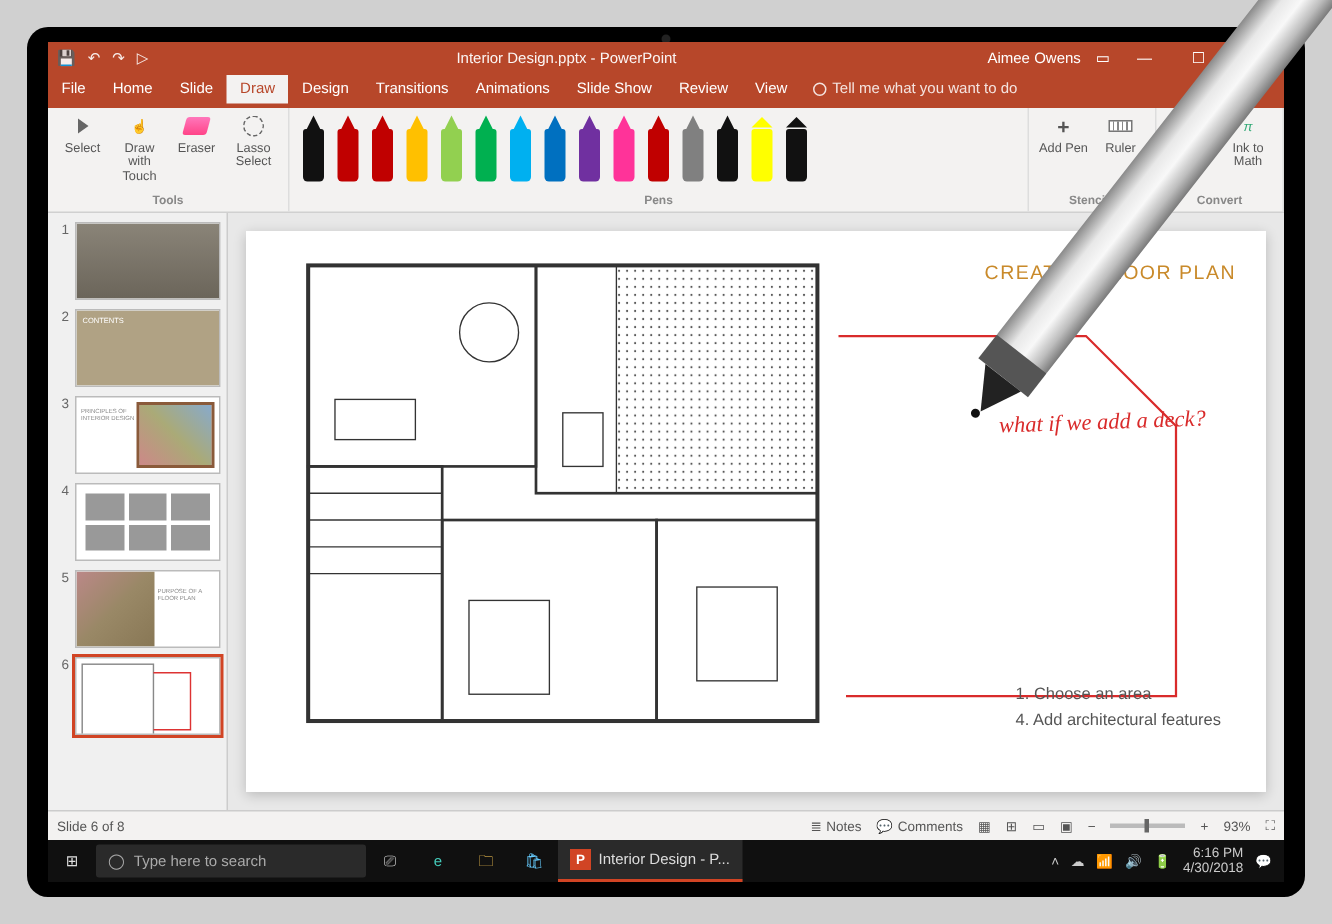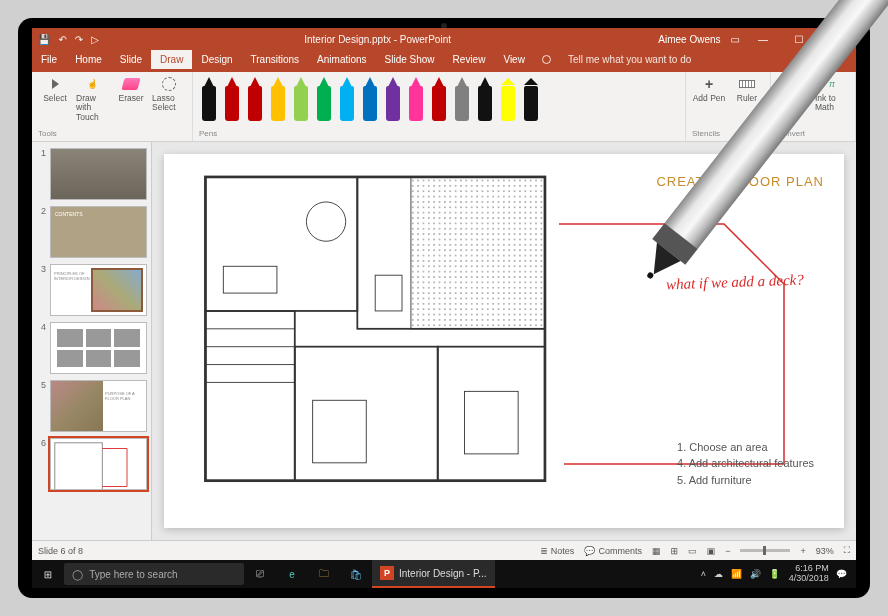--- a/index.html
+++ b/index.html
@@ -11,31 +11,31 @@
   .titlebar { height: 22px; background: #b7472a; color:#fff; display:flex; align-items:center; font-size:10px; }
   .titlebar .left-icons { display:flex; gap:8px; padding:0 6px; }
   .titlebar .left-icons span { opacity:.9; }
   .titlebar .title { flex:1; text-align:center; opacity:.95; }
   .titlebar .right { display:flex; align-items:center; gap:10px; padding:0 8px; }
   .winbtn { width:26px; text-align:center; }
   
   .ribbon-tabs { height:22px; background:#b7472a; color:#fff; display:flex; font-size:10px; align-items:flex-start; }
   .ribbon-tabs .tab { padding:4px 9px; cursor:pointer; }
   .ribbon-tabs .tab.active { background:#f3f2f1; color:#b7472a; }
-  .ribbon-tabs .tell { display:flex; align-items:center; gap:17px; opacity:.85; padding:4px 8px; }
+  .ribbon-tabs .tell { display:flex; align-items:center; gap:4px; opacity:.85; padding:4px 8px; }
   .bulb { display:inline-block; width:9px; height:9px; border:1px solid #fff; border-radius:50%; }
   
   .ribbon { height:70px; background:#f3f2f1; border-bottom:1px solid #d0d0d0; display:flex; font-size:9px; color:#555; }
   .group { border-right:1px solid #ddd; padding:3px 6px; display:flex; flex-direction:column; justify-content:space-between; }
-  .group .label { text-align:left; color:#888; font-size:8px; padding-top:2px; }
+  .group .label { text-align:center; color:#888; font-size:8px; padding-top:2px;font-weight:bold; }
   .grow { flex:0 0 auto; }
   .tools-row { display:flex; gap:4px; }
   .tool { display:flex; flex-direction:column; align-items:center; width:34px; gap:1px; cursor:pointer; }
   .tool .ic { width:18px; height:18px; display:flex; align-items:center; justify-content:center; }
-  .tool .tx { font-size:8.5px; line-height:1.1; }
+  .tool .tx { font-size:8.5px; text-align:center; line-height:1.1; }
   .pens-row { display:flex; gap:3px; align-items:flex-start; padding-top:2px; }
   .pen { width:20px; height:44px; position:relative; cursor:pointer; }
   .pen .tip { position:absolute; top:0; left:50%; transform:translateX(-50%); width:0; height:0; border-left:5px solid transparent; border-right:5px solid transparent; border-bottom:10px solid; }
   .pen .body { position:absolute; top:9px; left:3px; width:14px; height:35px; border-radius:2px 2px 3px 3px; }
   .pen.highlighter .tip { border-bottom-width:7px; border-left-width:7px; border-right-width:7px; top:1px;}
   
   .workarea { flex:1; display:flex; background:#e8e8e8; overflow:hidden; }
   .thumbs { width:120px; background:#f0f0f0; border-right:1px solid #ccc; overflow-y:auto; padding:6px 4px; }
   .thumb-wrap { display:flex; gap:4px; margin-bottom:6px; }
   .thumb-num { width:10px; font-size:9px; color:#666; text-align:right; }
@@ -318,21 +318,20 @@
               </defs>
           </svg>
           <div class="slide-title">CREATE A FLOOR PLAN</div>
           <svg class="ink-line" style="left:0;top:0;width:100%;height:100%;">
             <path d="M 395 70 L 560 70 L 620 130 L 620 310 L 400 310"></path>
           </svg>
           <div class="ink">what if we add a deck?</div>
           <div class="steps">
             <div>1. Choose an area</div>
             <div>4. Add architectural features</div>
-            <div>5. Add furniture</div>
           </div>
         </div>
       </div>
     </div>
 
     <div class="statusbar">
       <span>Slide 6 of 8</span>
       <span class="spacer"></span>
       <span class="item">≣ <span>Notes</span></span>
       <span class="item">💬 <span>Comments</span></span>

